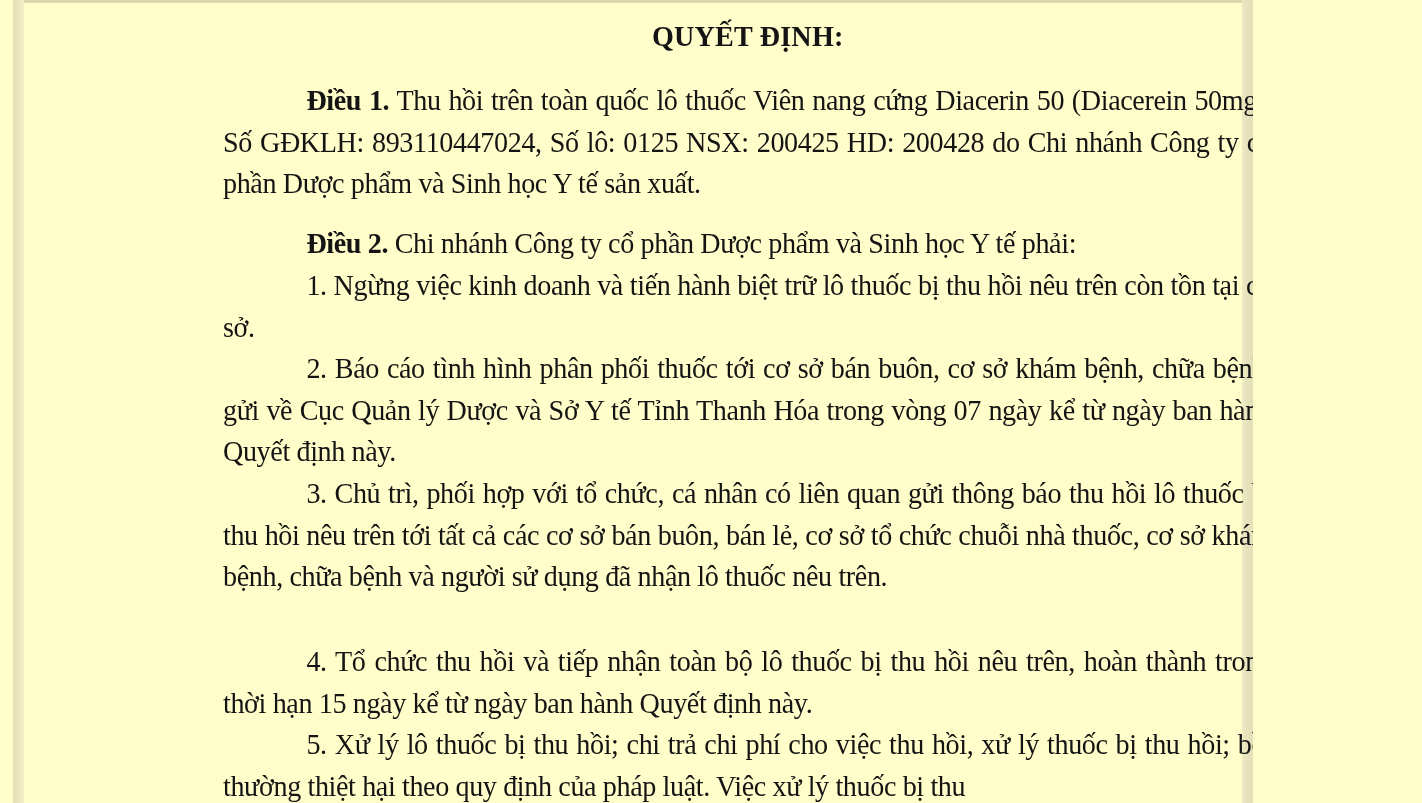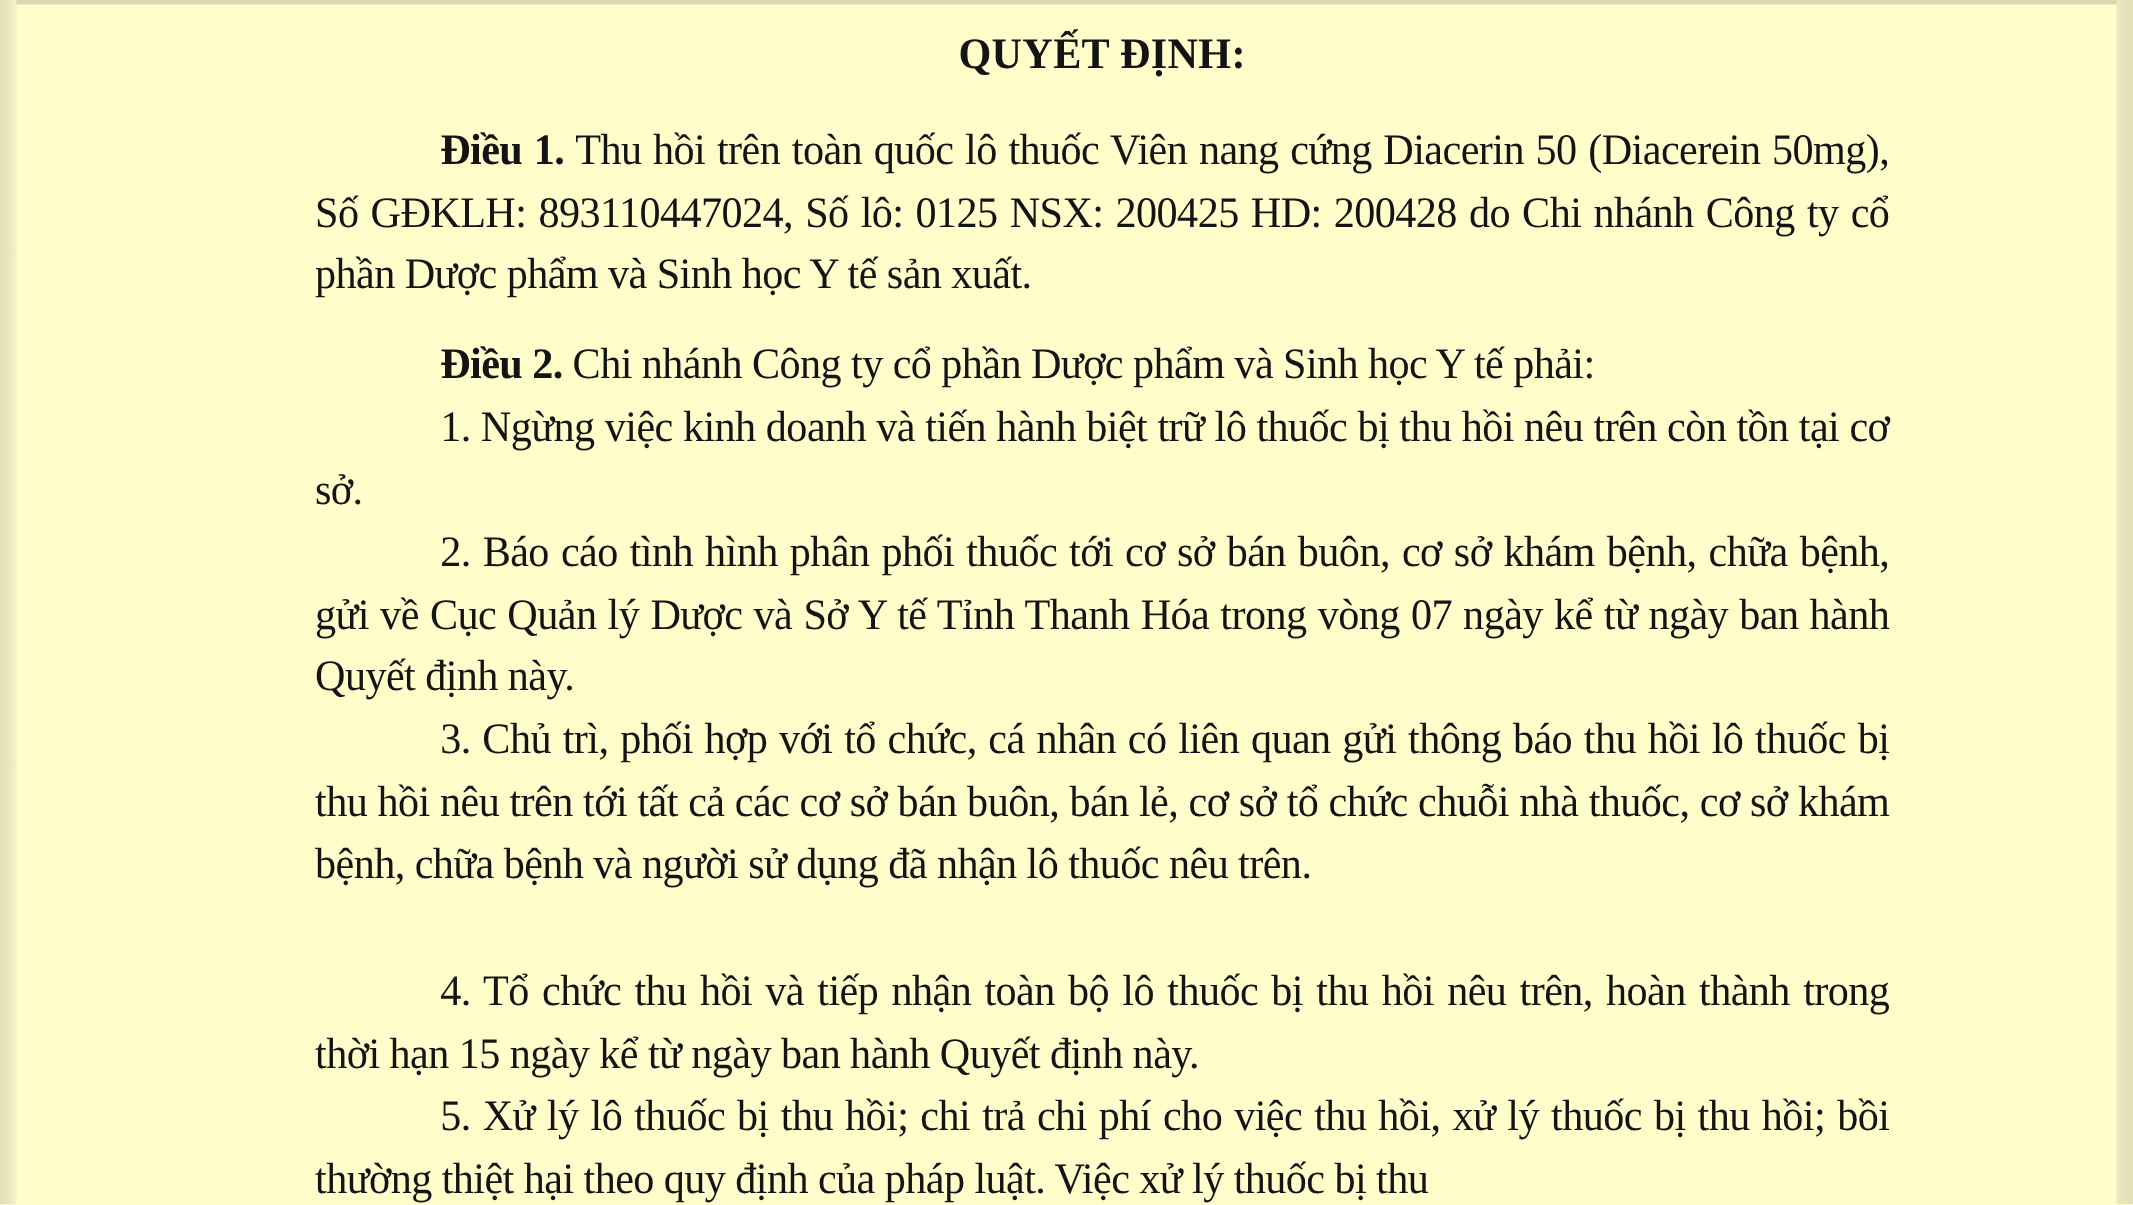--- a/index.html
+++ b/index.html
@@ -5,24 +5,25 @@
   html, body {
     margin: 0;
     padding: 0;
     width: 1422px;
     height: 803px;
     overflow: hidden;
     background: #fffdc8;
   }
   .frame {
     position: relative;
-    width: 1422px;
+    width: 1240px;
     height: 803px;
     background: #fffdc9;
     overflow: hidden;
+    margin-left: 13px;
   }
   .edge-left {
     position: absolute; left: 0; top: 0; bottom: 0; width: 11px;
     background: linear-gradient(to right, #e3dfb8 0px, #ebe7c2 6px, #f4f1c8 11px);
   }
   .edge-right {
     position: absolute; right: 0; top: 0; bottom: 0; width: 11px;
     background: linear-gradient(to left, #e3dfb8 0px, #e6e2bc 6px, #eeeac4 11px);
   }
   .edge-top {

